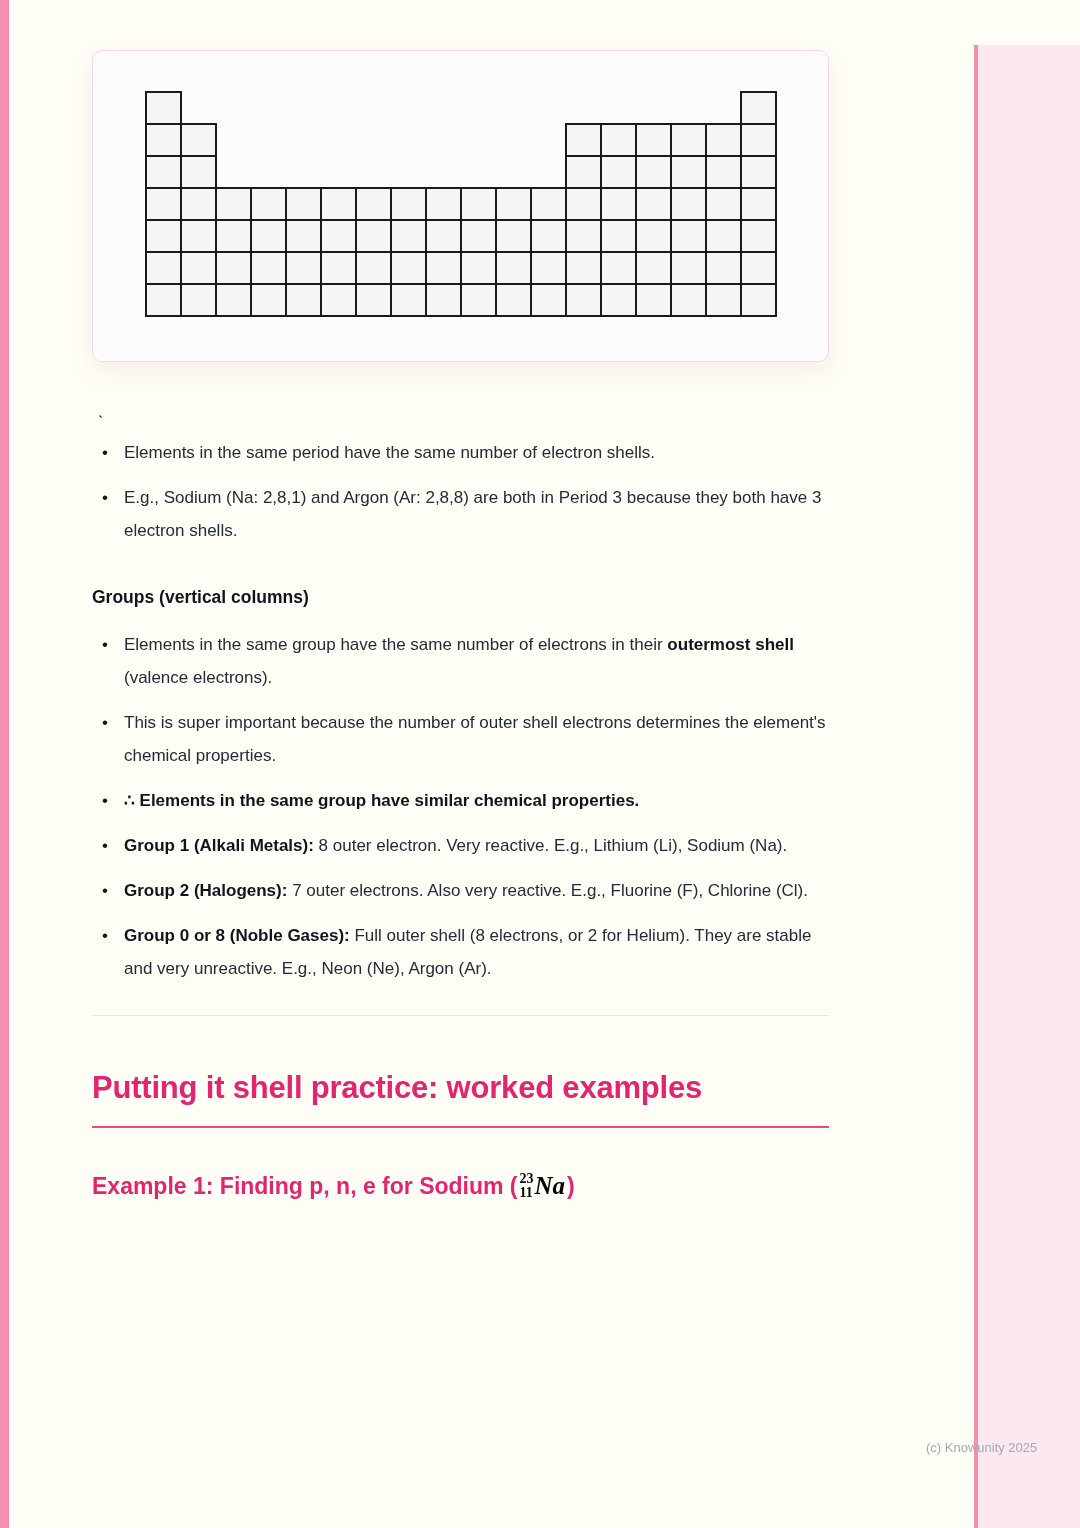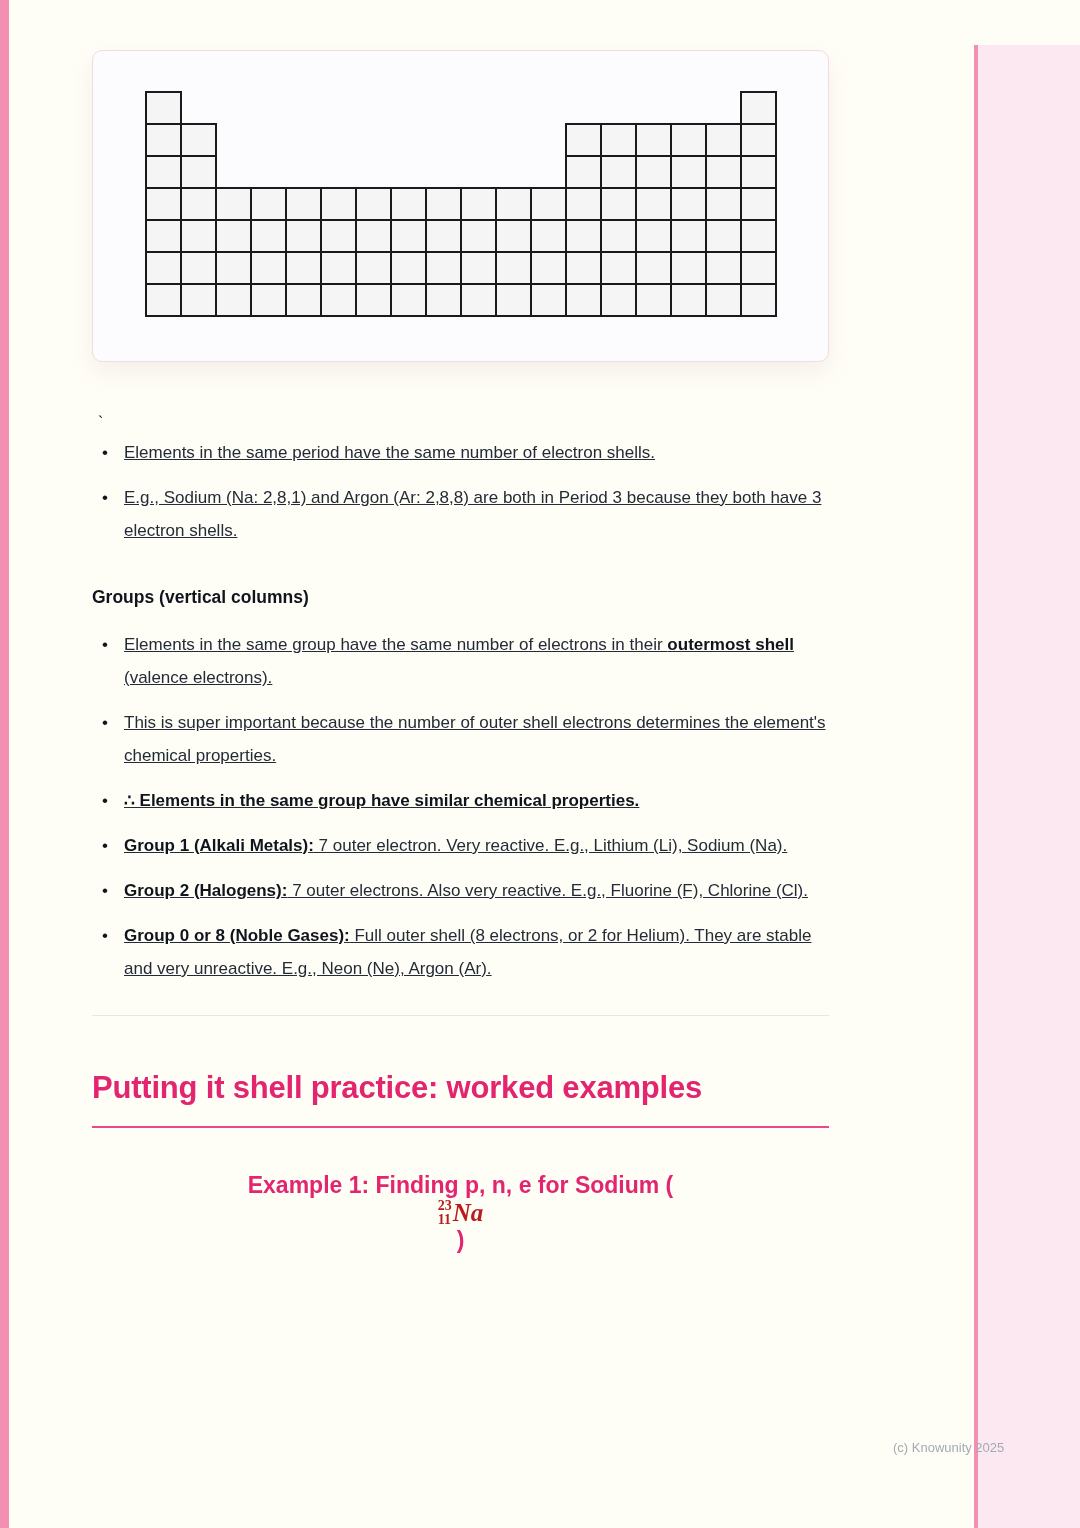--- a/index.html
+++ b/index.html
@@ -22,34 +22,34 @@
   .ptable{position:relative;margin:0 auto;}
   .pcell{position:absolute;width:37px;height:34px;box-sizing:border-box;border:2px solid #1A1A1A;background:#F5F5F5;}
   figcaption{margin-top:36px;text-align:center;font-style:italic;font-size:16.5px;color:#3F4754;}
 
   .stray{margin:52px 0 0 6px;font-size:16px;color:#20262F;height:22px;}
 
   .sec-heading{margin:40px 0 20px;font-size:17.5px;font-weight:700;color:#10151D;}
   .bullets{list-style:none;margin:0 0 6px;padding:0 0 0 10px;}
   .bullets li{display:flex;font-size:17px;line-height:33px;color:#242B38;margin-bottom:12px;}
   .marker{flex:0 0 22px;color:#10151D;}
-  .li-text{flex:1 1 auto;text-decoration:underline;}
+  .li-text{flex:1 1 auto;}
   .b{font-weight:700;color:#10151D;}
 
   .divider{border:none;border-top:1px solid #E3E6EB;margin:30px 0 0;}
 
   .big-heading{margin:54px 0 0;font-size:31px;font-weight:800;color:#E2256E;letter-spacing:-0.2px;}
   .pink-rule{height:2px;background:#E94A86;margin-top:20px;}
 
-  .example-heading{margin:44px 0 0;font-size:23px;font-weight:700;color:#E2256E;display:flex;align-items:center;flex-direction:column;}
-  .isotope{display:inline-flex;align-items:center;color:#b91c1c;font-family:"Liberation Serif",serif;margin:0 2px;}
+  .example-heading{margin:44px 0 0;font-size:23px;font-weight:700;color:#E2256E;display:flex;align-items:center;}
+  .isotope{display:inline-flex;align-items:center;color:#000000;font-family:"Liberation Serif",serif;margin:0 2px;}
   .stack{display:inline-flex;flex-direction:column;align-items:flex-start;font-size:14px;line-height:14px;font-weight:600;}
   .sym{font-style:italic;font-size:25px;font-weight:600;margin-left:1px;}
 
-  .watermark{position:absolute;left:893px;top:1440px;font-size:13px;color:#A3AAB5;z-index:5;}
+  .watermark{position:absolute;left:926px;top:1440px;font-size:13px;color:#A3AAB5;z-index:5;}
 </style>
 </head>
 <body>
 
 <div class="left-strip"></div>
 <div class="right-bg"></div>
 <div class="right-line"></div>
 
 <div class="content">
 
@@ -172,21 +172,21 @@
           <span class="li-text"><span>This is super important because the number of outer shell electrons determines the element's chemical properties.</span></span>
         </li>
         <li>
           <span class="marker">•</span>
           <span class="li-text"><span class="b">∴ Elements in the same group have similar chemical properties.</span></span>
         </li>
       </ul>
       <ul class="bullets">
         <li>
           <span class="marker">•</span>
-          <span class="li-text"><span class="b">Group 1 (Alkali Metals):</span><span> 7 outer electron. Very reactive. E.g., Lithium (Li), Sodium (Na).</span></span>
+          <span class="li-text"><span class="b">Group 1 (Alkali Metals):</span><span> 8 outer electron. Very reactive. E.g., Lithium (Li), Sodium (Na).</span></span>
         </li>
         <li>
           <span class="marker">•</span>
           <span class="li-text"><span class="b">Group 2 (Halogens):</span><span> 7 outer electrons. Also very reactive. E.g., Fluorine (F), Chlorine (Cl).</span></span>
         </li>
         <li>
           <span class="marker">•</span>
           <span class="li-text"><span class="b">Group 0 or 8 (Noble Gases):</span><span> Full outer shell (8 electrons, or 2 for Helium). They are stable and very unreactive. E.g., Neon (Ne), Argon (Ar).</span></span>
         </li>
       </ul>

